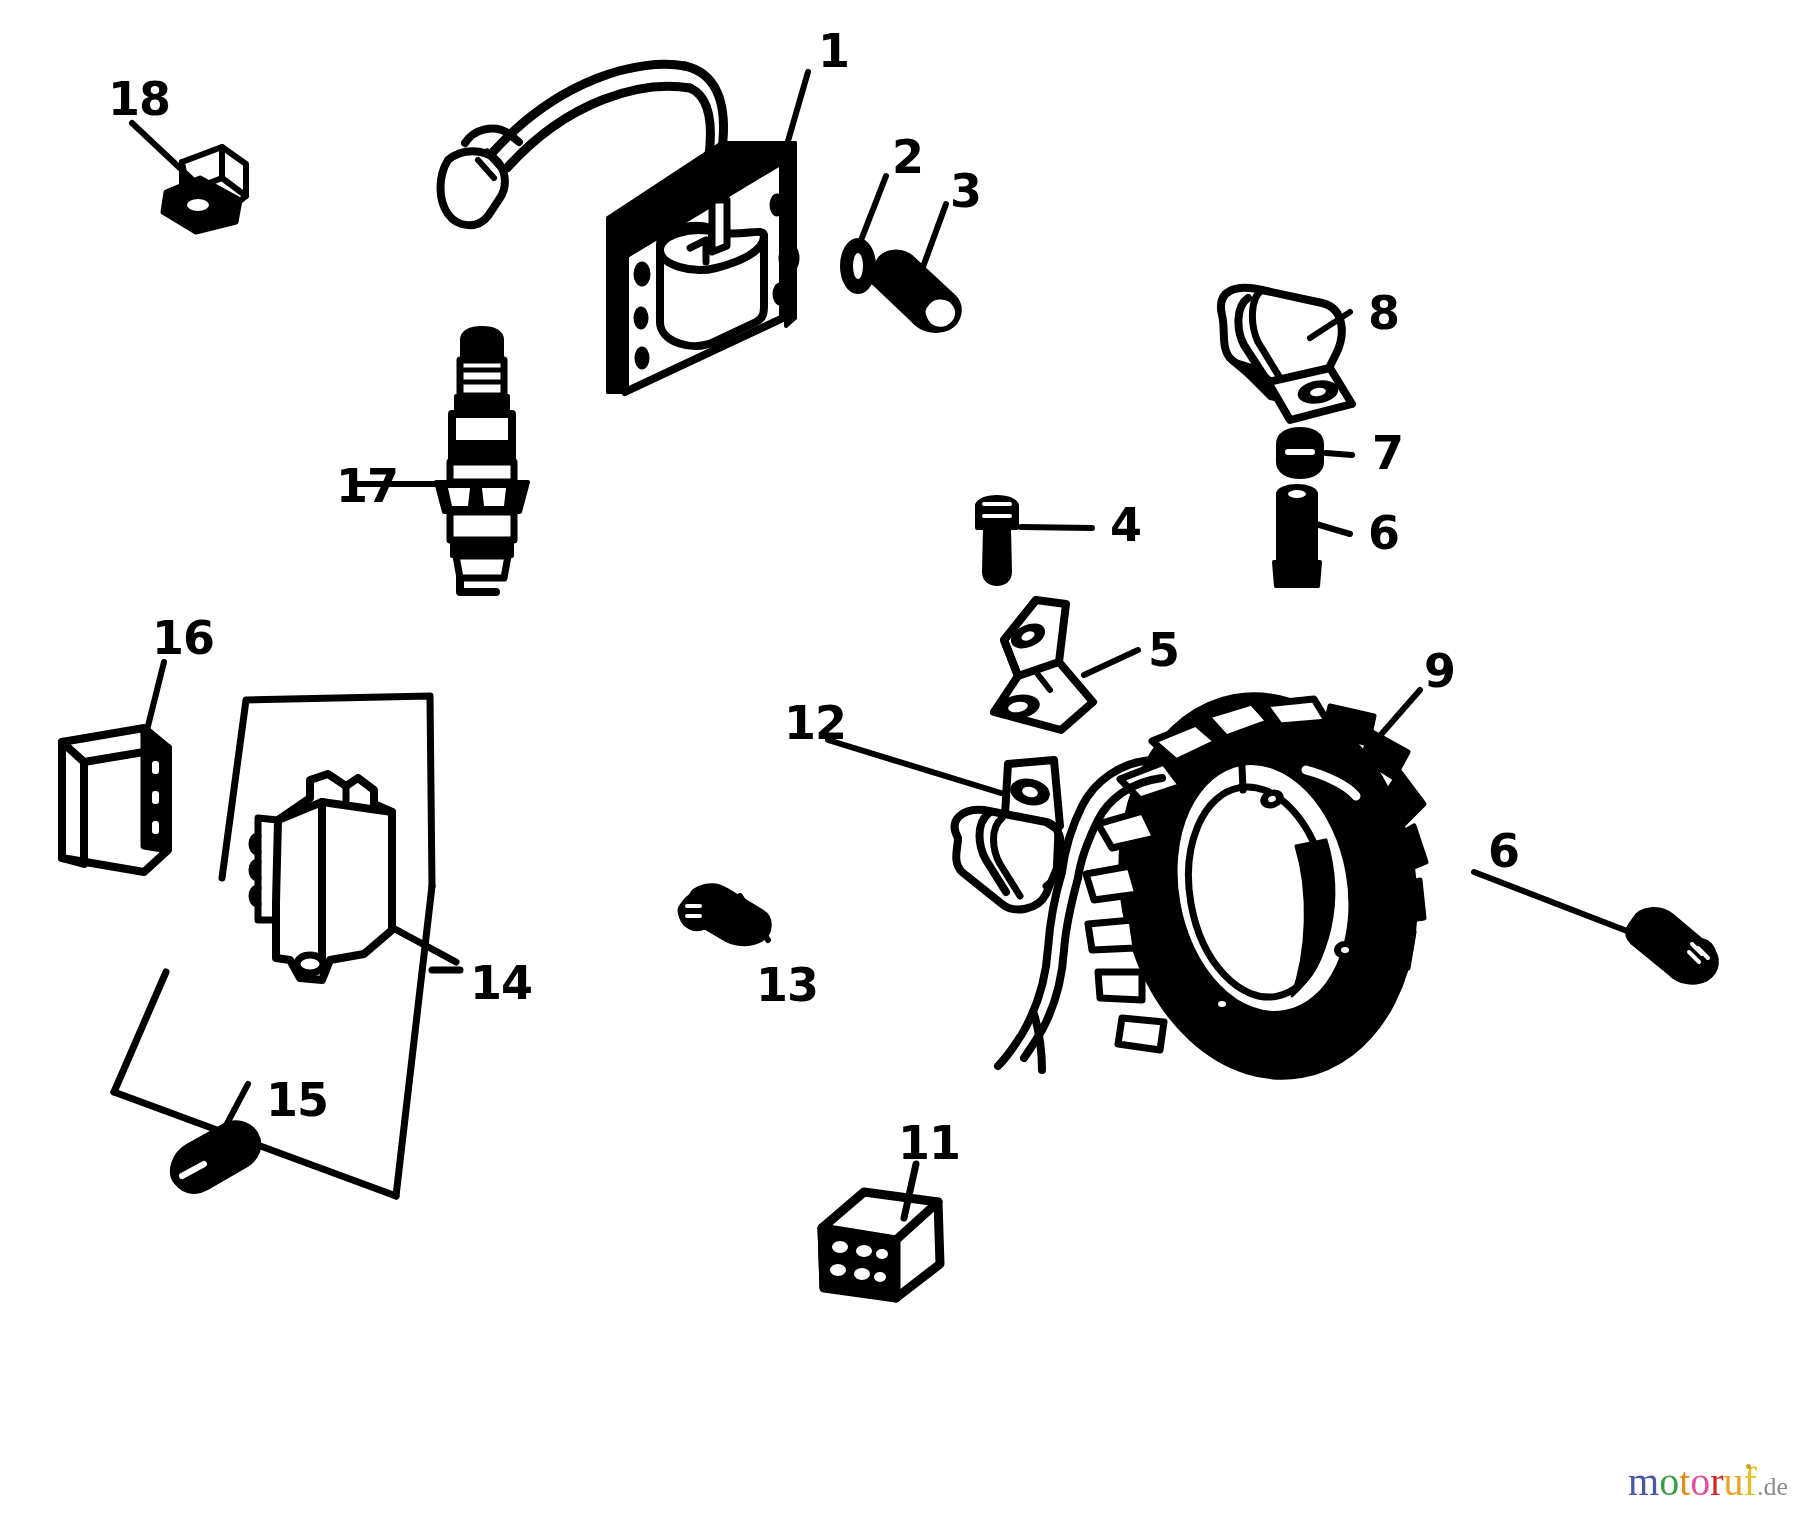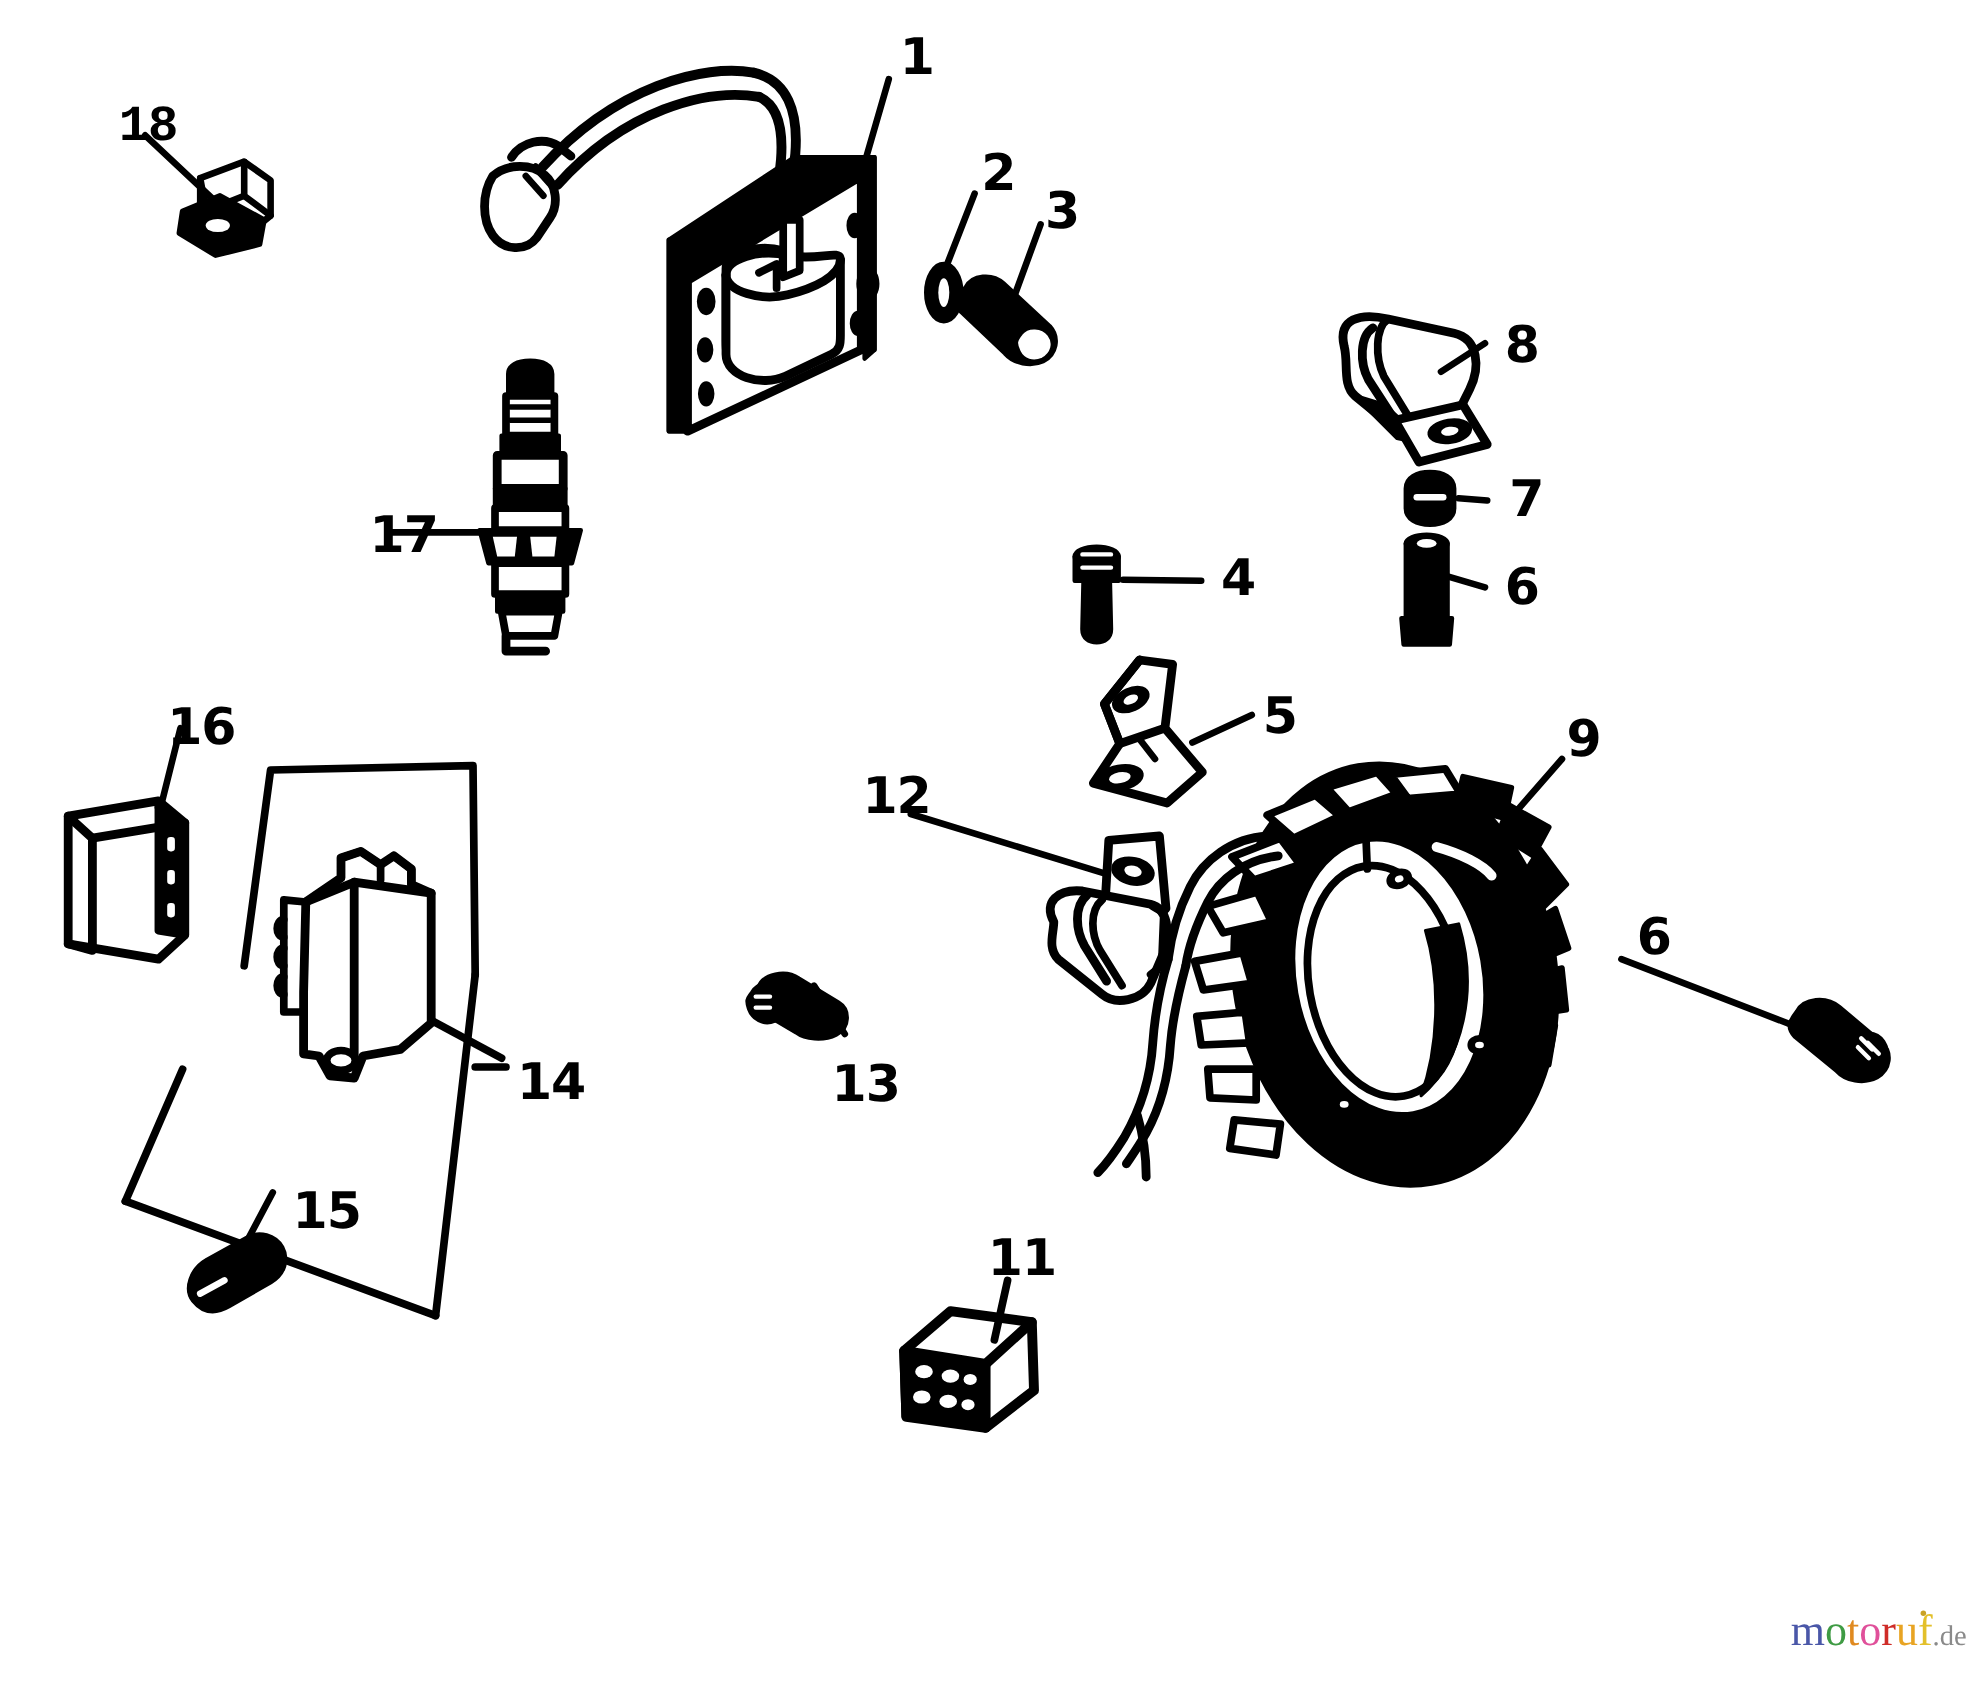--- a/index.html
+++ b/index.html
@@ -352,22 +352,22 @@
   <div class="callout-num" style="left:1368px; top:510px;">6</div>
   <div class="callout-num" style="left:1372px; top:430px;">7</div>
   <div class="callout-num" style="left:1368px; top:290px;">8</div>
   <div class="callout-num" style="left:1424px; top:648px;">9</div>
   <div class="callout-num" style="left:1488px; top:828px;">6</div>
   <div class="callout-num" style="left:898px; top:1120px;">11</div>
   <div class="callout-num" style="left:784px; top:700px;">12</div>
   <div class="callout-num" style="left:756px; top:962px;">13</div>
   <div class="callout-num" style="left:470px; top:960px;">14</div>
   <div class="callout-num" style="left:266px; top:1077px;">15</div>
-  <div class="callout-num" style="left:152px; top:615px;margin-top:22px;">16</div>
+  <div class="callout-num" style="left:152px; top:615px;">16</div>
   <div class="callout-num" style="left:310px; top:463px;margin-left:26px;">17</div>
-  <div class="callout-num" style="left:108px; top:92px;font-family:Liberation Mono, monospace;">18</div>
+  <div class="callout-num" style="left:108px; top:76px;">18</div>
 
   <div id="watermark">
     <span class="wm-dot"></span>
     <span class="wm-l" style="color: rgb(74, 87, 168);">m</span><span class="wm-l" style="color: rgb(63, 155, 68);">o</span><span class="wm-l" style="color: rgb(224, 138, 32);">t</span><span class="wm-l" style="color: rgb(224, 80, 154);">o</span><span class="wm-l" style="color: rgb(207, 44, 40);">r</span><span class="wm-l" style="color: rgb(232, 164, 35);">u</span><span class="wm-l" style="color: rgb(227, 192, 42);">f</span><span class="wm-tld">.de</span>
   </div>
 
 </div>
 
 </body></html>

